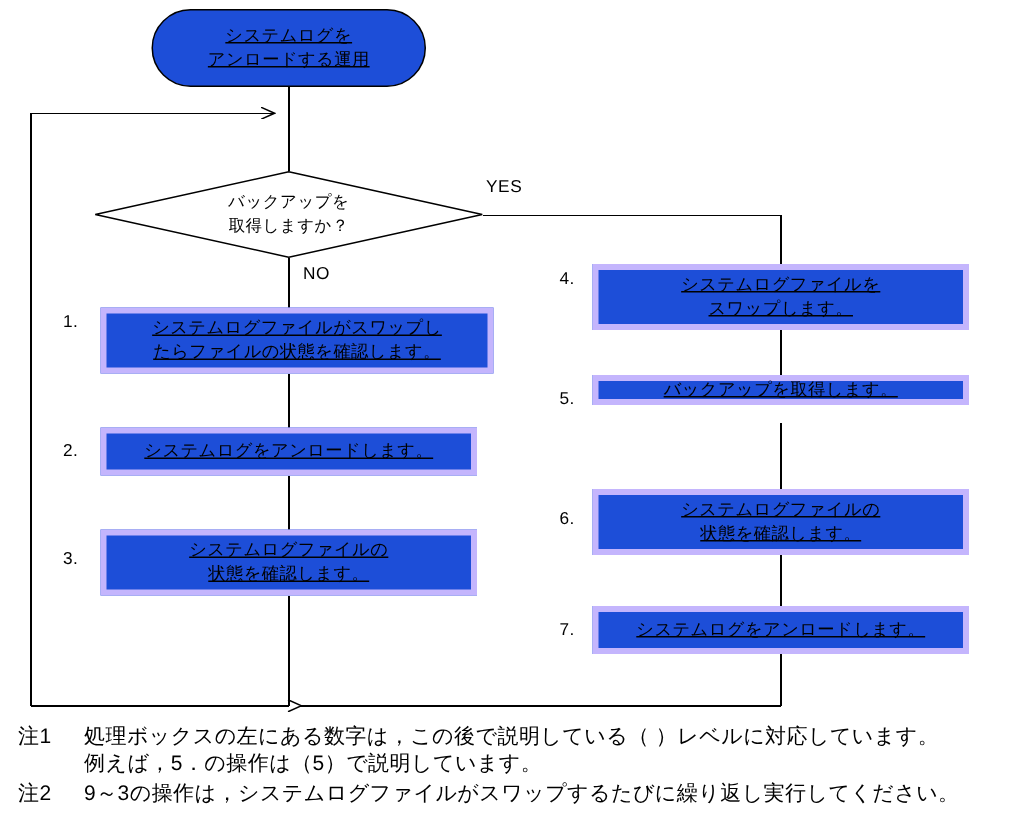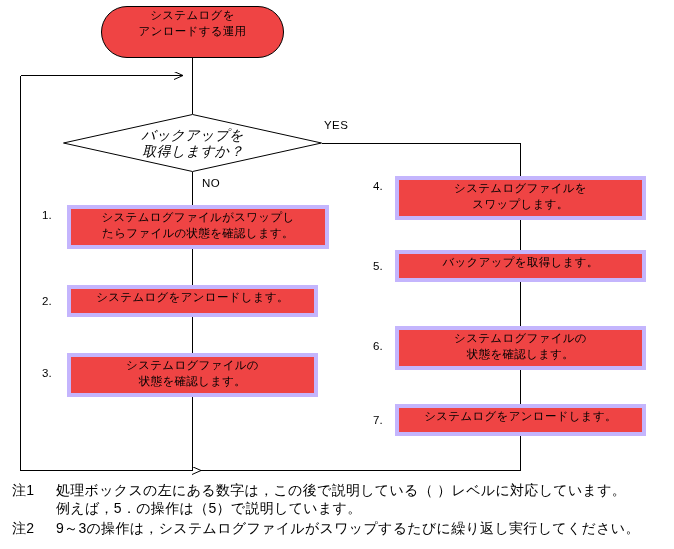--- a/index.html
+++ b/index.html
@@ -25,24 +25,25 @@
     width: 674px;
     height: 549px;
     pointer-events: none;
   }
 
   
   .node {
     position: absolute;
     box-sizing: border-box;
     display: flex;
-    align-items: flex-start;
+    align-items: center;
     justify-content: center;
     text-align: center;
-    background: #ef4444;
+    background: #1d4ed8;
+    text-decoration: underline;
   }
   .proc {
     border: 4px solid #c4b5fd;
   }
   .proc .txt {
     font-size: 11.5px;
     line-height: 16px;
     letter-spacing: 0.3px;
     white-space: pre-line;
   }
@@ -64,26 +65,25 @@
     align-items: center;
     justify-content: center;
   }
   .decision .dia-svg {
     position: absolute;
     left: 0;
     top: 0;
   }
   .decision .txt {
     position: relative;
-    font-size: 14px;
+    font-size: 11px;
     line-height: 16px;
     letter-spacing: 0.3px;
-    text-align: right;
-    white-space: pre-line;
-    font-style: italic;
+    text-align: center;
+    white-space: pre-line;
   }
 
   
   .step-num {
     position: absolute;
     font-size: 11.5px;
     line-height: 14px;
     text-align: right;
     letter-spacing: 0.2px;
   }
@@ -202,21 +202,21 @@
 状態を確認します。</span>
   </div>
 
   <div class="step-num" style="left:357px; top:179px; width:26px;">4.</div>
   <div class="node proc" style="left:395px; top:176px; width:251px; height:44px;">
     <span class="txt">システムログファイルを
 スワップします。</span>
   </div>
 
   <div class="step-num" style="left:357px; top:259px; width:26px;">5.</div>
-  <div class="node proc" style="left:395px; top:250px; width:251px; height:32px;">
+  <div class="node proc" style="left:395px; top:250px; width:251px; height:20px;">
     <span class="txt">バックアップを取得します。</span>
   </div>
 
   <div class="step-num" style="left:357px; top:339px; width:26px;">6.</div>
   <div class="node proc" style="left:395px; top:326px; width:251px; height:44px;">
     <span class="txt">システムログファイルの
 状態を確認します。</span>
   </div>
 
   <div class="step-num" style="left:357px; top:413px; width:26px;">7.</div>

